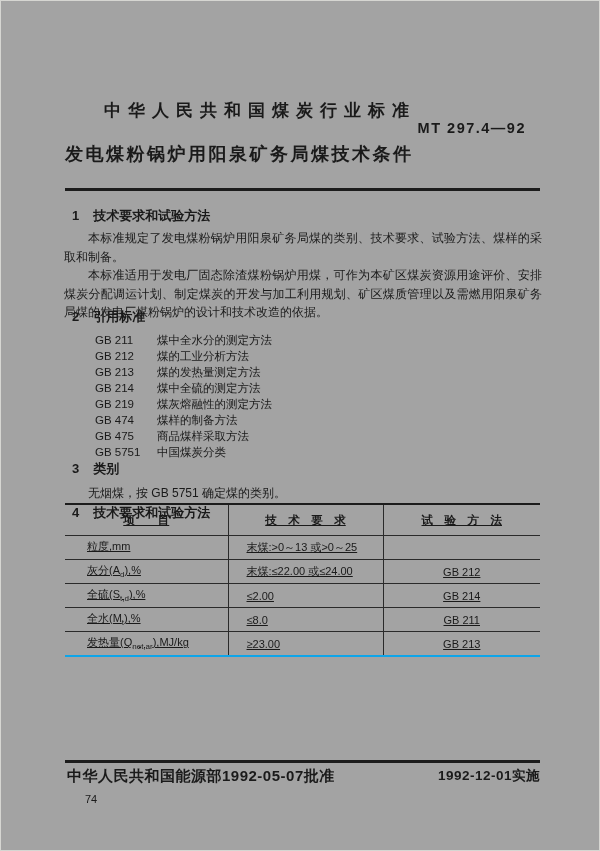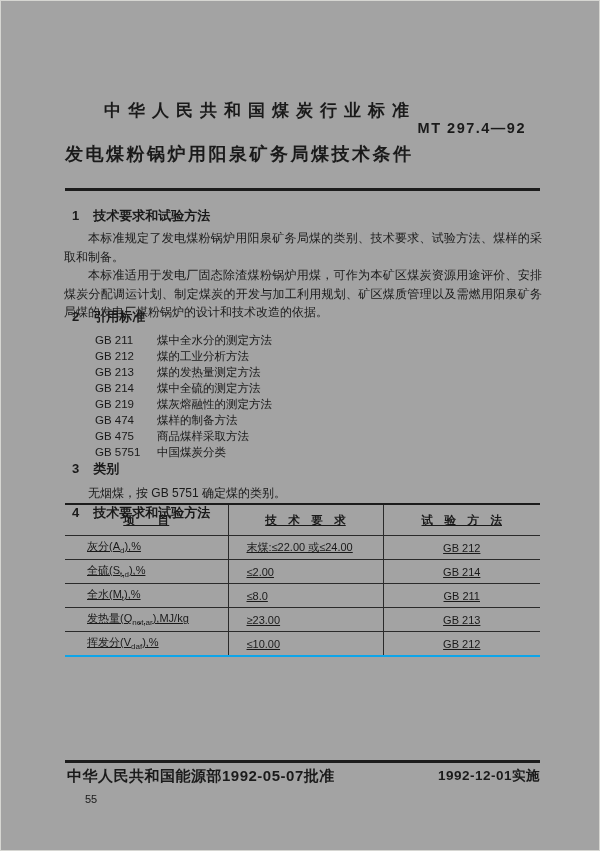--- a/index.html
+++ b/index.html
@@ -148,45 +148,45 @@
       </colgroup>
     <thead>
       <tr>
         <th>项　　目</th>
         <th>技　术　要　求</th>
         <th>试　验　方　法</th>
       </tr>
     </thead>
     <tbody>
       <tr>
+        <td class="item"><span>粒度,mm</span><sub></sub><span></span></td>
+        <td class="req">末煤:&gt;0～13 或&gt;0～25</td>
+        <td class="method"></td>
+      </tr>
+      <tr>
         <td class="item"><span>灰分(A</span><sub>d</sub><span>),%</span></td>
         <td class="req">末煤:≤22.00 或≤24.00</td>
         <td class="method">GB 212</td>
       </tr>
       <tr>
         <td class="item"><span>全硫(S</span><sub>t,d</sub><span>),%</span></td>
         <td class="req">≤2.00</td>
         <td class="method">GB 214</td>
       </tr>
       <tr>
         <td class="item"><span>全水(M</span><sub>t</sub><span>),%</span></td>
         <td class="req">≤8.0</td>
         <td class="method">GB 211</td>
       </tr>
       <tr>
         <td class="item"><span>发热量(Q</span><sub>net,ar</sub><span>),MJ/kg</span></td>
         <td class="req">≥23.00</td>
         <td class="method">GB 213</td>
       </tr>
-      <tr>
-        <td class="item"><span>挥发分(V</span><sub>daf</sub><span>),%</span></td>
-        <td class="req">≤10.00</td>
-        <td class="method">GB 212</td>
-      </tr>
     </tbody>
   </table>
 
   <div class="abs rule rule-footer"></div>
   <div class="abs footer-approval">中华人民共和国能源部1992-05-07批准</div>
   <div class="abs footer-impl">1992-12-01实施</div>
-  <div class="abs page-num">55</div>
+  <div class="abs page-num">74</div>
 
 </div>
 
 </body></html>

